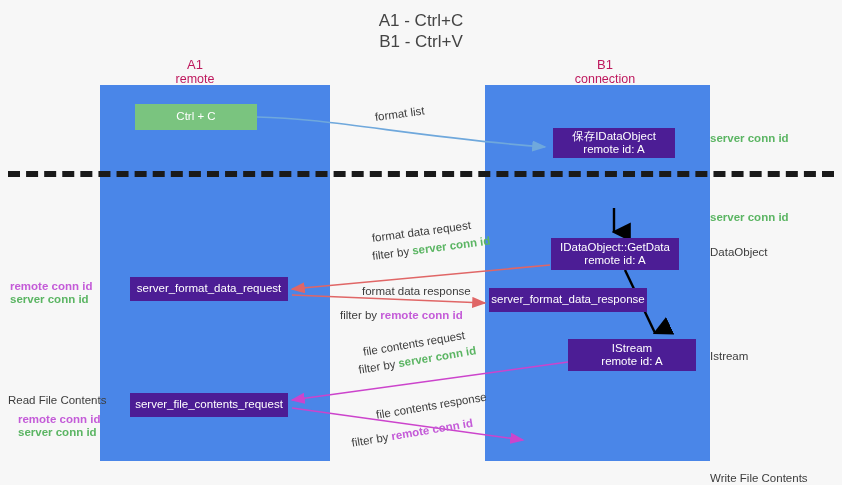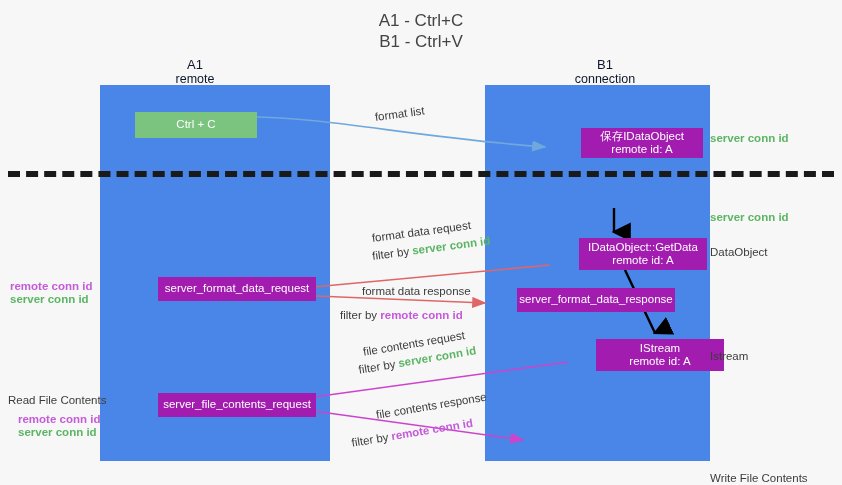--- a/index.html
+++ b/index.html
@@ -15,33 +15,33 @@
   .abs{position:absolute;}
 
   
   #title{
     left:0;top:10px;width:842px;text-align:center;
     font-size:17px;color:#444;line-height:21px;
   }
 
   
   .col-head{
-    text-align:center;font-size:12.5px;color:#0f172a;line-height:14px;
+    text-align:center;font-size:12.5px;color:#be185d;line-height:14px;
   }
   .col-head .big{font-size:13px;}
   .column{background:#4a86e8;}
 
   
   .box{
     box-sizing:border-box;
     display:flex;align-items:center;justify-content:center;
     text-align:center;color:#ffffff;font-size:11.5px;line-height:13.5px;
   }
   .box.green{background:#7ac47f;}
-  .box.orange{background:#a21caf;margin-left:28px;}
+  .box.orange{background:#4c1d95;}
 
   
   #divider{
     left:8px;top:171px;width:826px;height:0;
     border-top:6px dashed #1a1a1a;
   }
 
   
   .lbl{font-size:11.5px;color:#3c3c3c;white-space:nowrap;line-height:14px;}
   .lbl.green{color:#5bb563;font-weight:bold;}
@@ -98,21 +98,21 @@
 
     <line x1="292" y1="295" x2="485" y2="303" stroke="#e06666" stroke-width="1.6" marker-end="url(#ah-red)"></line>
 
     <line x1="568" y1="362" x2="292" y2="400" stroke="#cc44cc" stroke-width="1.6" marker-end="url(#ah-mag)"></line>
 
     <line x1="292" y1="408" x2="523" y2="440" stroke="#cc44cc" stroke-width="1.6" marker-end="url(#ah-mag)"></line>
   </svg>
 
   <div class="abs" id="divider"></div>
 
-  <div class="abs box green" style="left:135px;top:104px;width:122px;height:26px;margin-top:8px;">
+  <div class="abs box green" style="left:135px;top:104px;width:122px;height:26px;">
     <span>Ctrl + C</span>
   </div>
   <div class="abs box orange" style="left:130px;top:277px;width:158px;height:24px;">
     <span>server_format_data_request</span>
   </div>
   <div class="abs box orange" style="left:130px;top:393px;width:158px;height:24px;">
     <span>server_file_contents_request</span>
   </div>
 
   <div class="abs box orange" style="left:553px;top:128px;width:122px;height:30px;flex-direction:column;">

